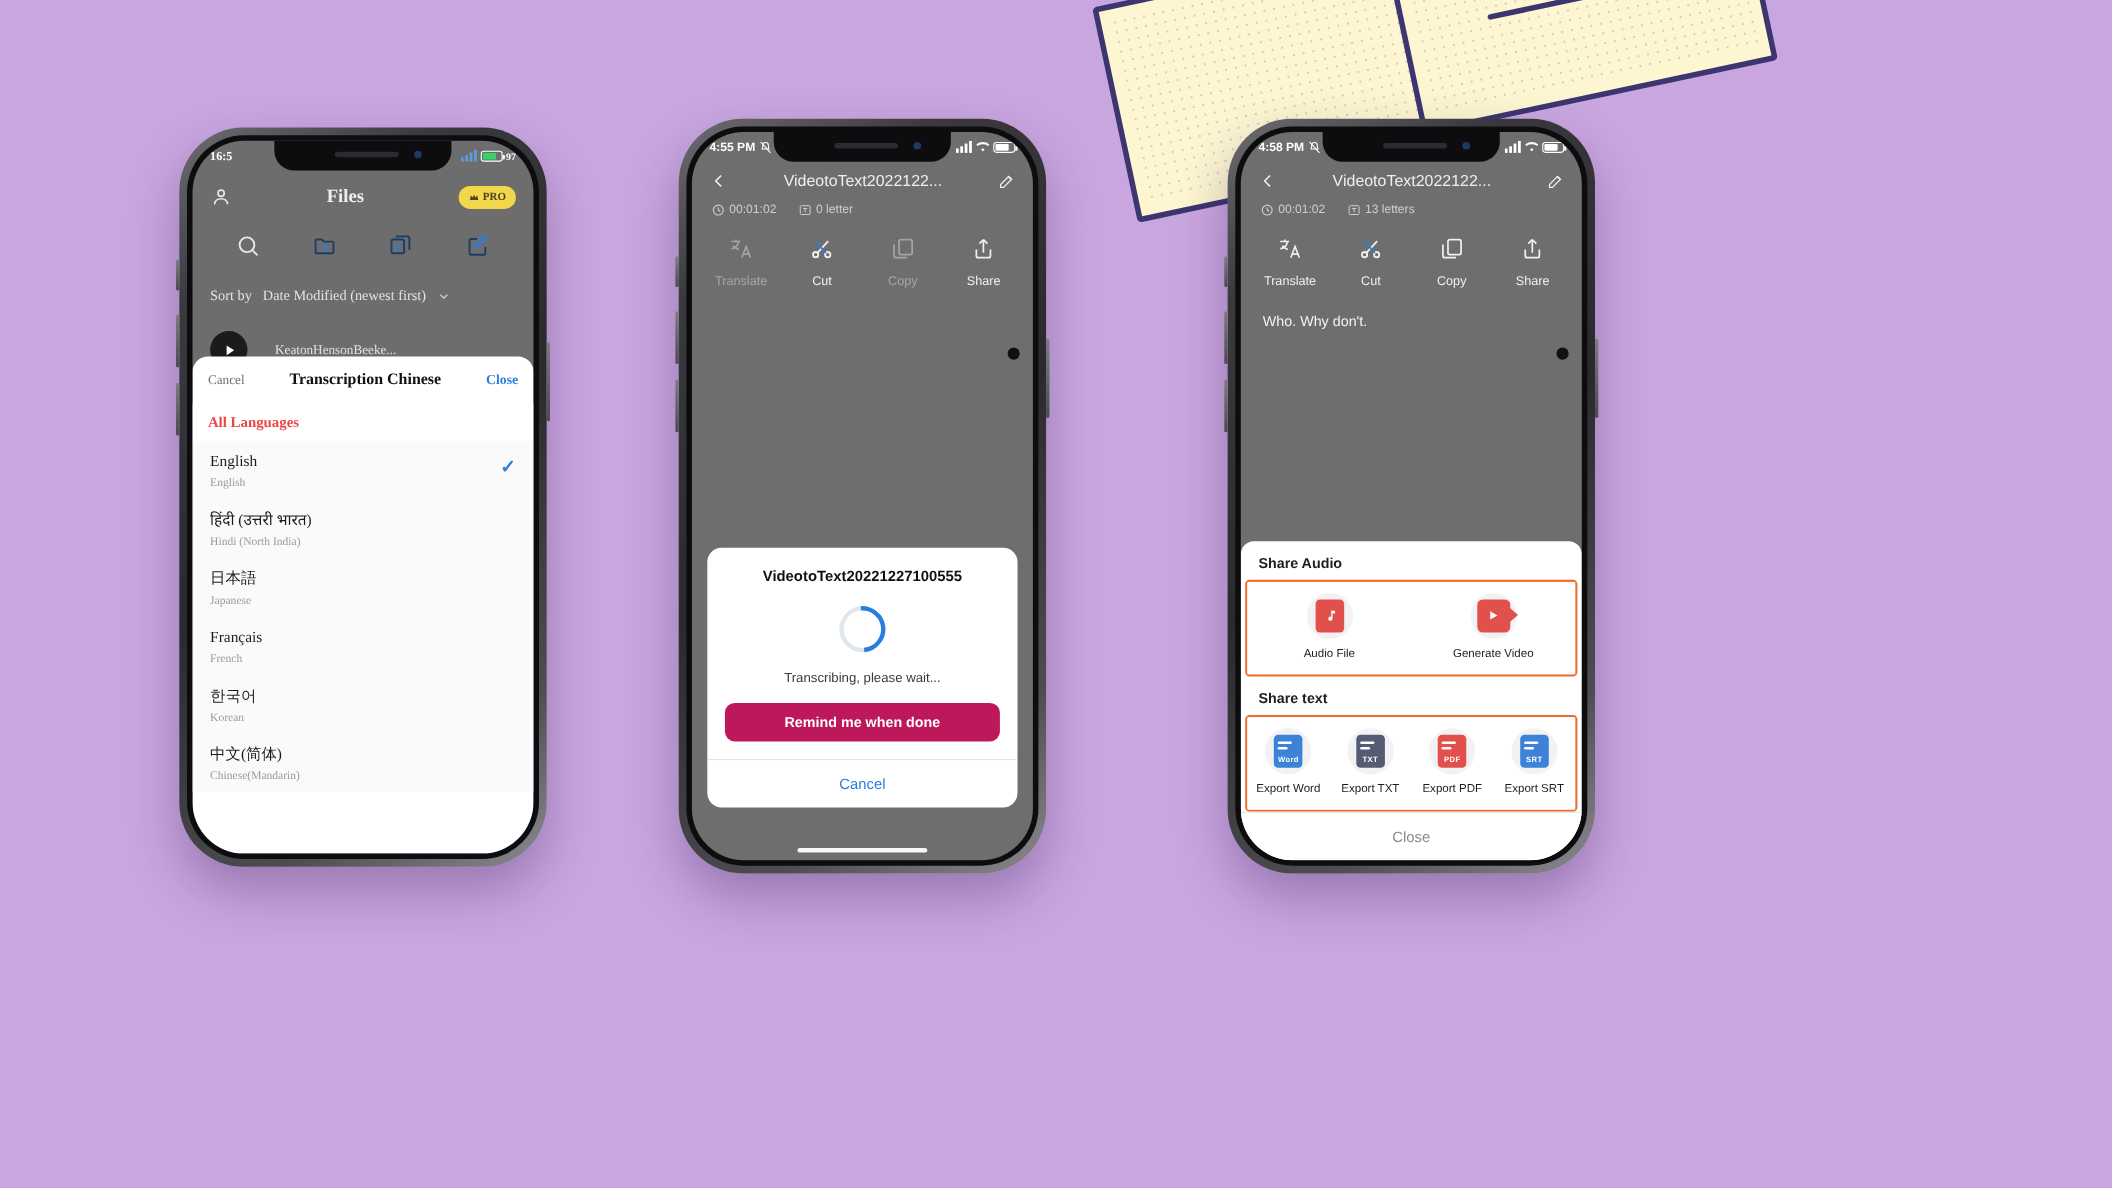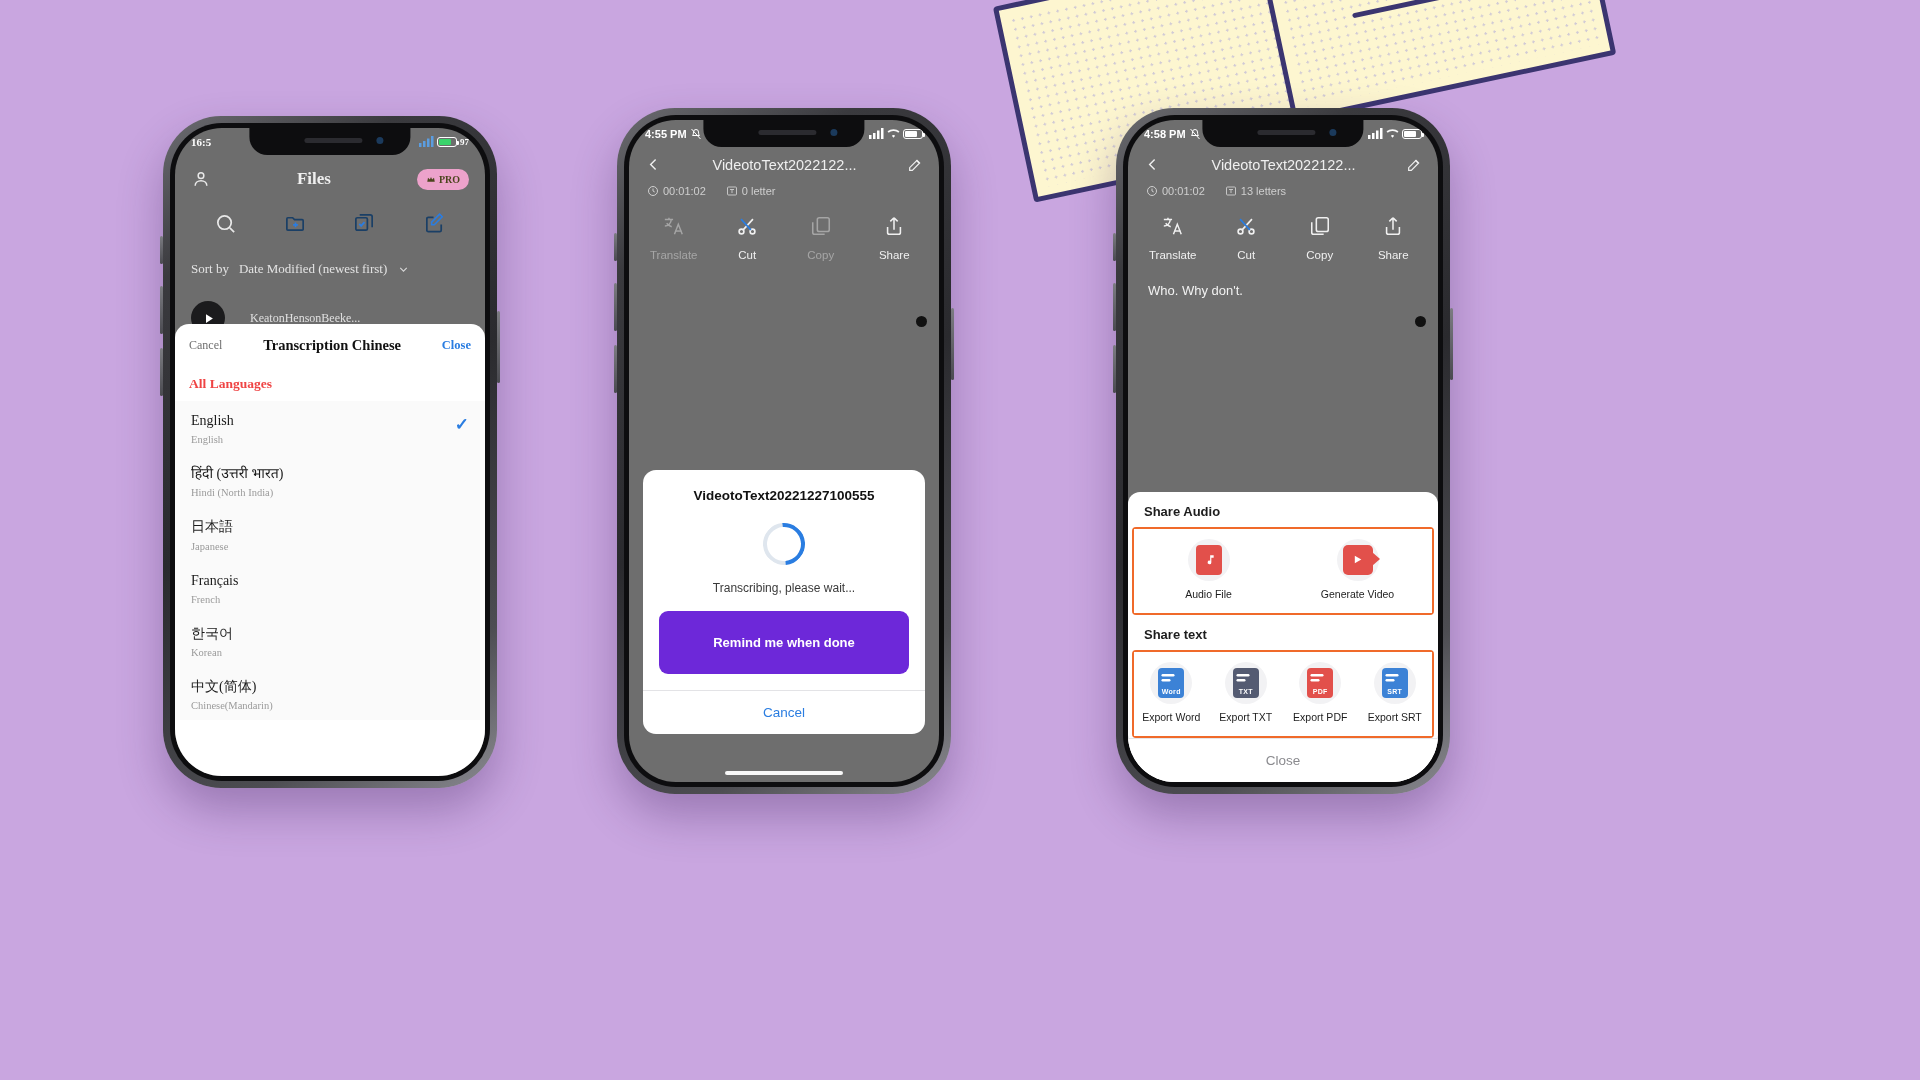--- a/index.html
+++ b/index.html
@@ -63,21 +63,21 @@
   .batt:after { content:""; position:absolute; right:-3px; top:3px; width:2px; height:4px; background:#fff; border-radius:0 1px 1px 0;}
   .batt i { display:block; height:100%; width:78%; background:#fff; border-radius:1px;}
   .batt.green i { background:#3ad36b; }
 
   
   #phone1 { left: 163px; top: 116px; width: 334px; height: 672px; font-family: Liberation Serif, serif; }
   #phone1 .screen { background:#6d6d6d; }
   .p1-top { padding: 34px 16px 0; color:#e8e8e8; }
   .p1-navrow { display:flex; align-items:center; justify-content:space-between; height:34px; }
   .p1-title { font-size:17px; font-weight:700; color:#efefef; }
-  .pro-pill { background:#f9a8d4; color:#4a4218; font-size:10px; font-weight:700; border-radius:12px; padding:5px 9px; display:flex; align-items:center; gap:3px; opacity:.92;}
+  .pro-pill { background:#fde047; color:#4a4218; font-size:10px; font-weight:700; border-radius:12px; padding:5px 9px; display:flex; align-items:center; gap:3px; opacity:.92;}
   .p1-tools { display:flex; justify-content:space-around; align-items:center; margin-top:16px; }
   .p1-sortrow { display:flex; align-items:center; gap:10px; margin-top:26px; font-size:13px; color:#e3e3e3;}
   .p1-file { display:flex; align-items:center; gap:25px; margin-top:24px; }
   .p1-file .thumb { width:34px; height:34px; border-radius:50%; background:#1b1b1d; display:flex; align-items:center; justify-content:center; }
   .p1-file .fname { font-size:12px; color:#e0e0e0; }
 
   .sheet {
     position:absolute; left:0; right:0; bottom:0; background:#fff;
     border-radius:14px 14px 0 0; z-index:30;
   }
@@ -107,21 +107,21 @@
 
   .alert {
     position:absolute; left:14px; right:14px; bottom:48px; background:#fff;
     border-radius:13px; z-index:30; overflow:hidden;
   }
   .alert-body { padding:18px 16px 16px; text-align:center; }
   .alert-title { font-size:13.5px; font-weight:600; color:#111; }
   .spinner { width:42px; height:42px; margin:20px auto 16px; border-radius:50%;
     border:4px solid #dfe6ee; border-top-color:#2a7de1; border-right-color:#2a7de1; transform:rotate(40deg); }
   .alert-sub { font-size:12px; color:#3a3a3a; margin-bottom:16px; }
-  .alert-btn { background:#6d28d9; color:#fff; font-size:13px; font-weight:600; border-radius:9px; padding:24px; }
+  .alert-btn { background:#be185d; color:#fff; font-size:13px; font-weight:600; border-radius:9px; padding:10px; }
   .alert-cancel { border-top:1px solid #e3e3e6; text-align:center; padding:14px; font-size:13.5px; color:#2a7de1; }
 
   
   #phone3 { left: 1116px; top: 108px; width: 334px; height: 686px; }
   #phone3 .screen { background:#6e6e6e; }
   .p3-text { padding:22px 20px 0; color:#f2f2f2; font-size:13px; }
 
   .sheet3 { position:absolute; left:0; right:0; bottom:0; background:#fff; border-radius:12px 12px 0 0; z-index:30;}
   .s3-label { padding:12px 16px 8px; font-size:13px; font-weight:600; color:#1d1d1d; }
   .hl { border:2.5px solid #f06a2a; border-radius:4px; margin:0 4px; }

